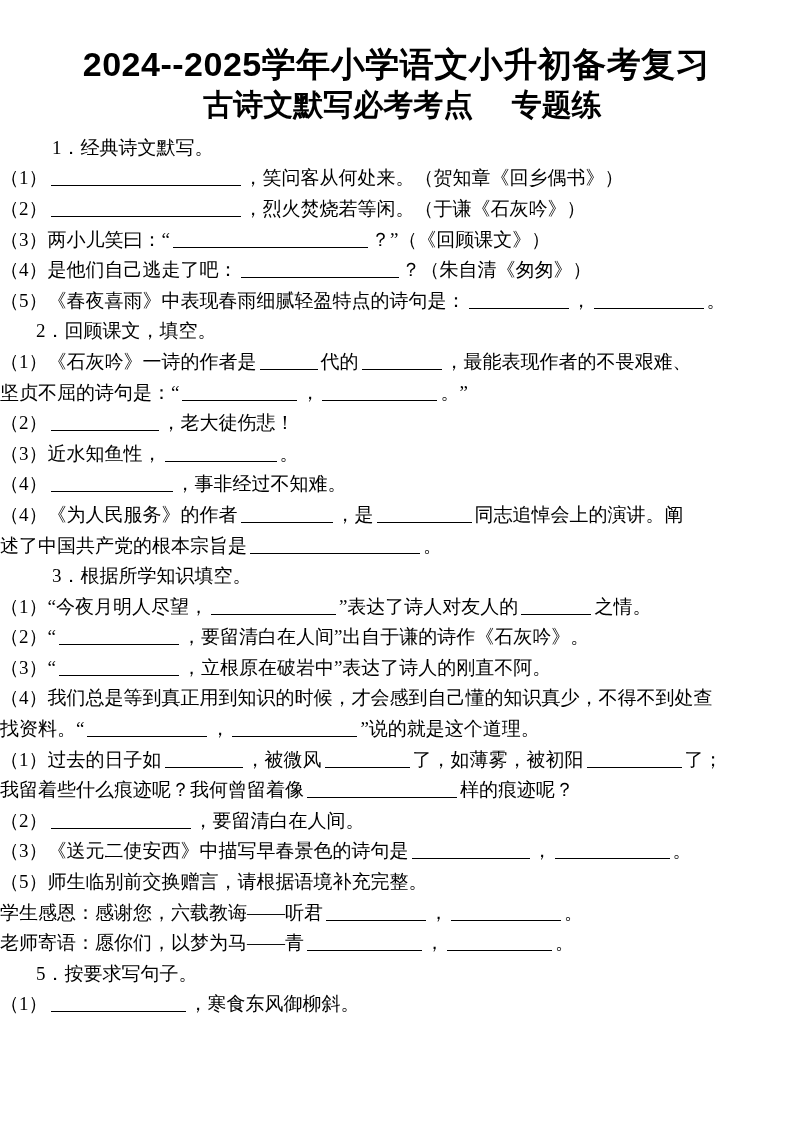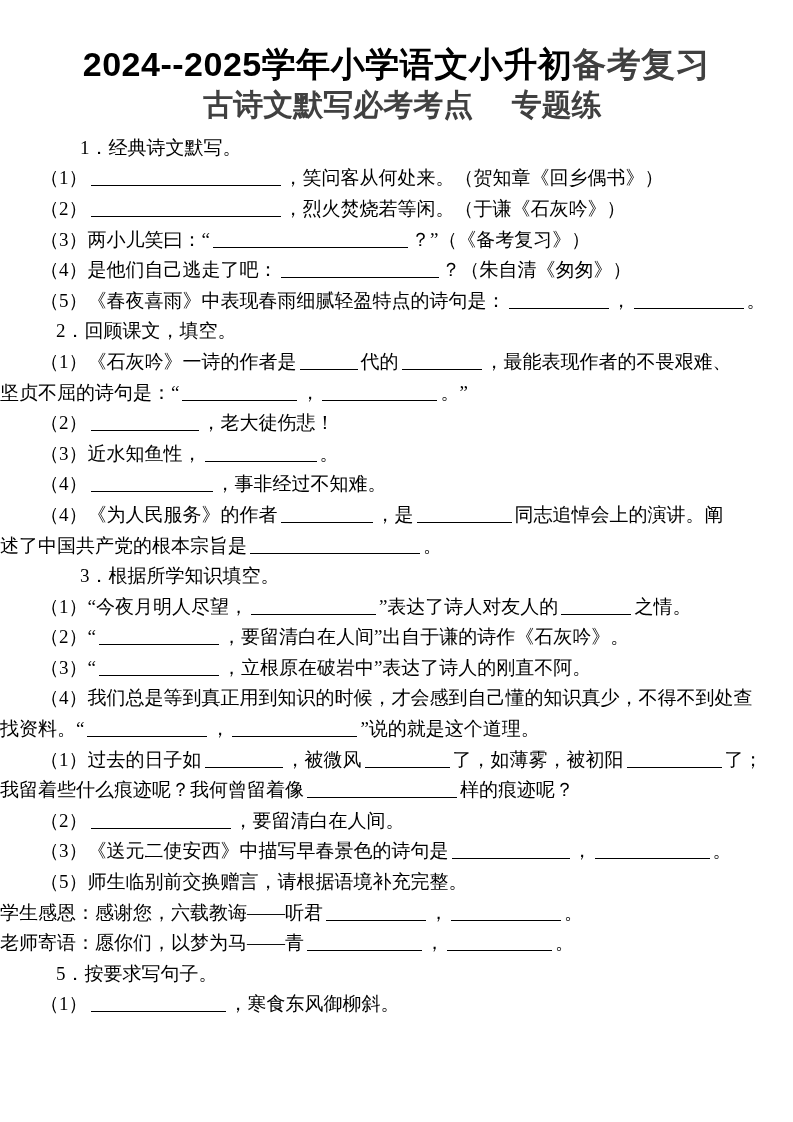--- a/index.html
+++ b/index.html
@@ -24,54 +24,54 @@
   }
   .doc-subtitle {
     margin: 2px 0 0 12px;
     text-align: center;
     font-family: "Liberation Sans", "DejaVu Sans", sans-serif;
     font-weight: bold;
     font-size: 30px;
     line-height: 1.2;
     white-space: nowrap;
   }
-  .red { color: #404040; }
+  .red { color: #000000; }
   #doc-body {
     margin-top: 10px;
     font-size: 19px;
   }
   .line {
     height: 30.6px;
     line-height: 30.6px;
     white-space: nowrap;
     overflow: hidden;
   }
-  .indent-sec          { padding-left: 56px; }
-  .indent-sec-indented { padding-left: 80px; }
-  .indent-item         { padding-left: 40px; }
+  .indent-sec          { padding-left: 36px; }
+  .indent-sec-indented { padding-left: 52px; }
+  .indent-item         { }
   .indent-cont         { }
   .blank {
     display: inline-block;
     height: 16px;
     border-bottom: 1.5px solid #000000;
     transform: translateY(2px);
     margin: 0 3px;
   }
 </style>
 </head>
 <body>
 
 <div class="page">
   <h1 class="doc-title"><span>2024--2025学年小学语文小升初</span><span class="red">备考复习</span></h1>
   <h2 class="doc-subtitle red">古诗文默写必考考点　 专题练</h2>
   <div id="doc-body">
       <div class="line indent-sec-indented"><span class="txt">1．经典诗文默写。</span></div>
       <div class="line indent-item"><span class="txt">（1）</span><span class="blank" style="width: 190px;"></span><span class="txt">，笑问客从何处来。（贺知章《回乡偶书》）</span></div>
       <div class="line indent-item"><span class="txt">（2）</span><span class="blank" style="width: 190px;"></span><span class="txt">，烈火焚烧若等闲。（于谦《石灰吟》）</span></div>
-      <div class="line indent-item"><span class="txt">（3）两小儿笑曰：“</span><span class="blank" style="width: 195px;"></span><span class="txt">？”（《备考复习》）</span></div>
+      <div class="line indent-item"><span class="txt">（3）两小儿笑曰：“</span><span class="blank" style="width: 195px;"></span><span class="txt">？”（《回顾课文》）</span></div>
       <div class="line indent-item"><span class="txt">（4）是他们自己逃走了吧：</span><span class="blank" style="width: 158px;"></span><span class="txt">？（朱自清《匆匆》）</span></div>
       <div class="line indent-item"><span class="txt">（5）《春夜喜雨》中表现春雨细腻轻盈特点的诗句是：</span><span class="blank" style="width: 100px;"></span><span class="txt">，</span><span class="blank" style="width: 110px;"></span><span class="txt">。</span></div>
       <div class="line indent-sec"><span class="txt">2．回顾课文，填空。</span></div>
       <div class="line indent-item"><span class="txt">（1）《石灰吟》一诗的作者是</span><span class="blank" style="width: 58px;"></span><span class="txt">代的</span><span class="blank" style="width: 80px;"></span><span class="txt">，最能表现作者的不畏艰难、</span></div>
       <div class="line indent-cont"><span class="txt">坚贞不屈的诗句是：“</span><span class="blank" style="width: 115px;"></span><span class="txt">，</span><span class="blank" style="width: 115px;"></span><span class="txt">。”</span></div>
       <div class="line indent-item"><span class="txt">（2）</span><span class="blank" style="width: 108px;"></span><span class="txt">，老大徒伤悲！</span></div>
       <div class="line indent-item"><span class="txt">（3）近水知鱼性，</span><span class="blank" style="width: 112px;"></span><span class="txt">。</span></div>
       <div class="line indent-item"><span class="txt">（4）</span><span class="blank" style="width: 122px;"></span><span class="txt">，事非经过不知难。</span></div>
       <div class="line indent-item"><span class="txt">（4）《为人民服务》的作者</span><span class="blank" style="width: 92px;"></span><span class="txt">，是</span><span class="blank" style="width: 95px;"></span><span class="txt">同志追悼会上的演讲。阐</span></div>
       <div class="line indent-cont"><span class="txt">述了中国共产党的根本宗旨是</span><span class="blank" style="width: 170px;"></span><span class="txt">。</span></div>

